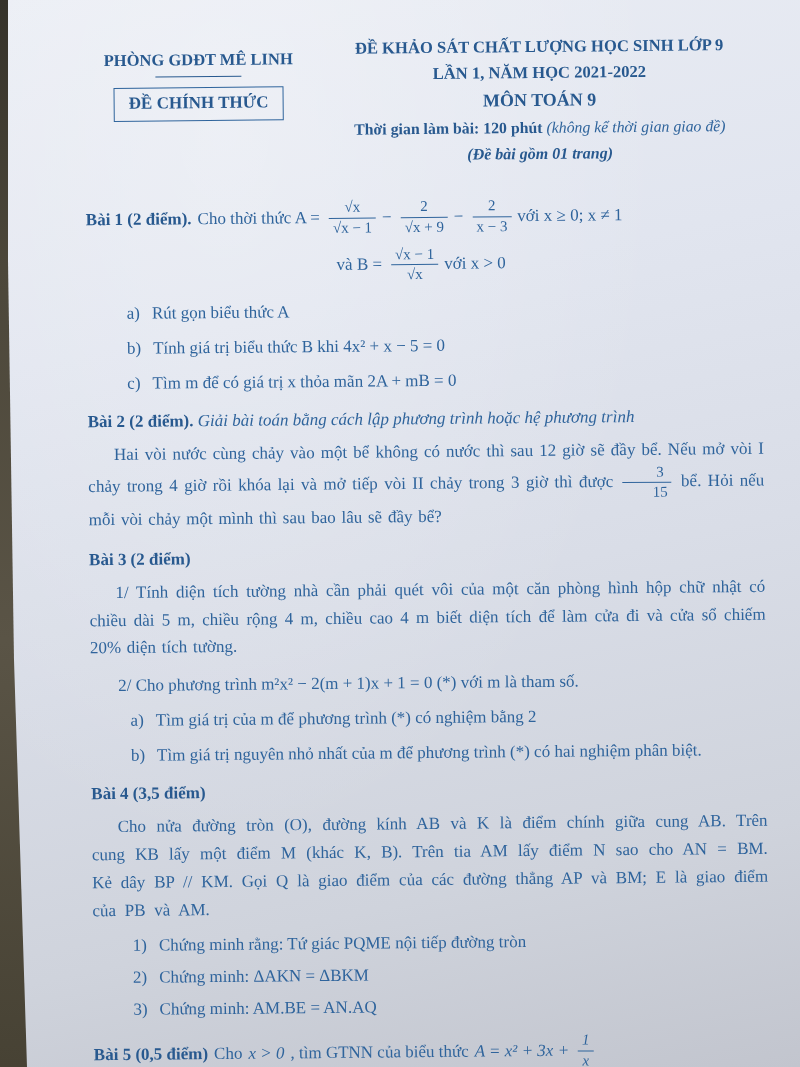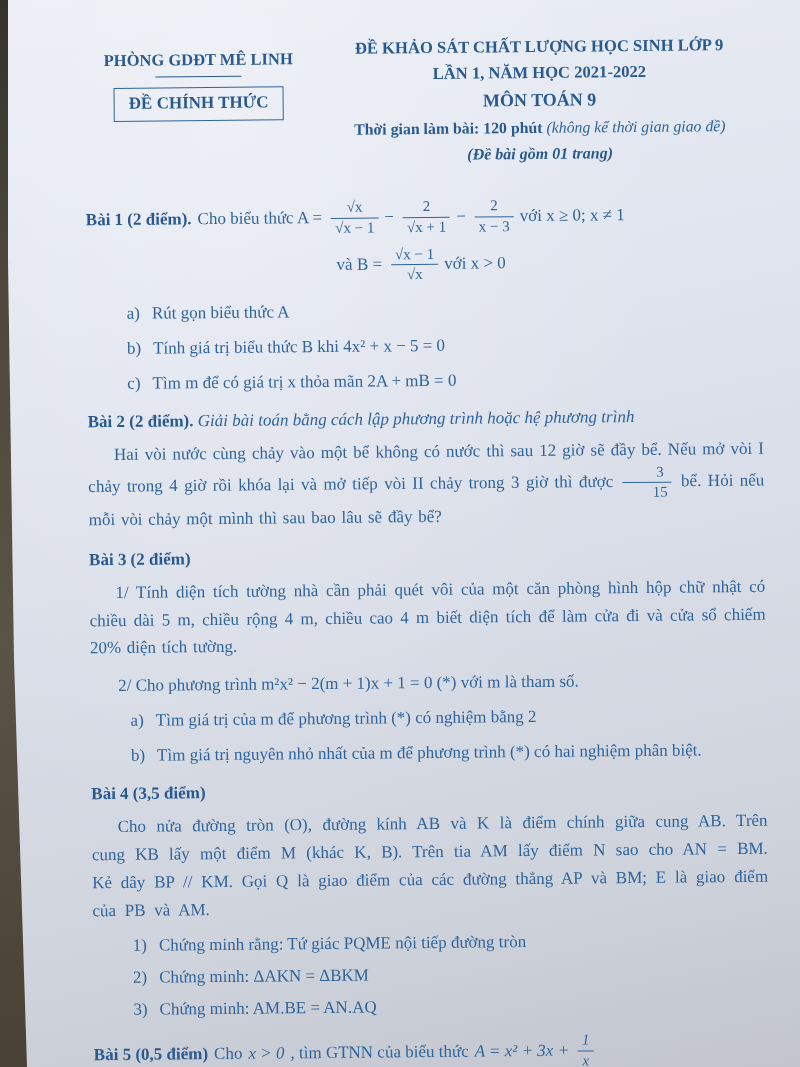--- a/index.html
+++ b/index.html
@@ -70,29 +70,29 @@
         <div class="t1">ĐỀ KHẢO SÁT CHẤT LƯỢNG HỌC SINH LỚP 9</div>
         <div class="t2">LẦN 1, NĂM HỌC 2021-2022</div>
         <div class="t3">MÔN TOÁN 9</div>
         <div class="t4"><b>Thời gian làm bài: 120 phút</b><span class="it"> (không kể thời gian giao đề)</span></div>
         <div class="t5">(Đề bài gồm 01 trang)</div>
       </div>
     </div>
 
     <div class="fline bai1-a">
       <span><b>Bài 1 (2 điểm).</b></span>
-      <span>Cho biểu thức A =</span>
+      <span>Cho thời thức A =</span>
       <span class="frac">
           <span class="num">√x</span>
           <span class="den">√x − 1</span>
         </span>
       <span>−</span>
       <span class="frac">
           <span class="num">2</span>
-          <span class="den">√x + 1</span>
+          <span class="den">√x + 9</span>
         </span>
       <span>−</span>
       <span class="frac">
           <span class="num">2</span>
           <span class="den">x − 3</span>
         </span>
       <span>với x ≥ 0; x ≠ 1</span>
     </div>
     <div class="fline bai1-b">
       <span>và B =</span>

